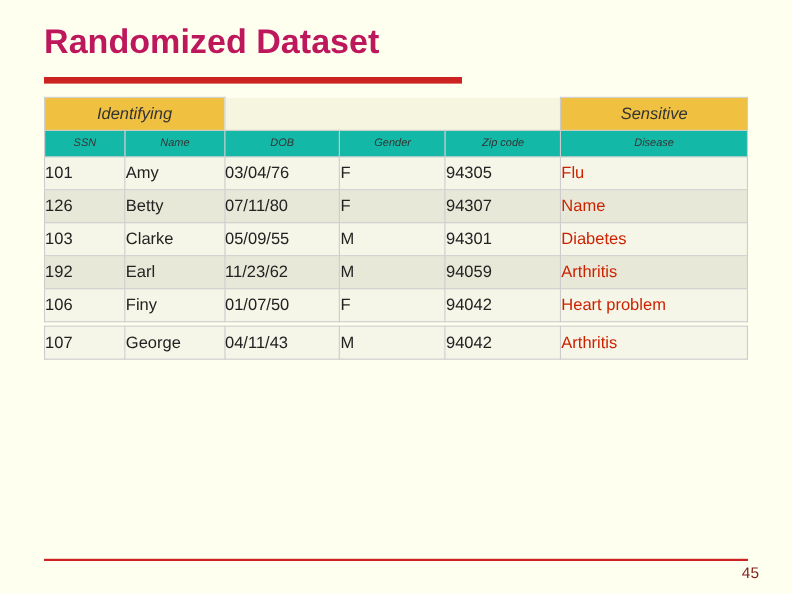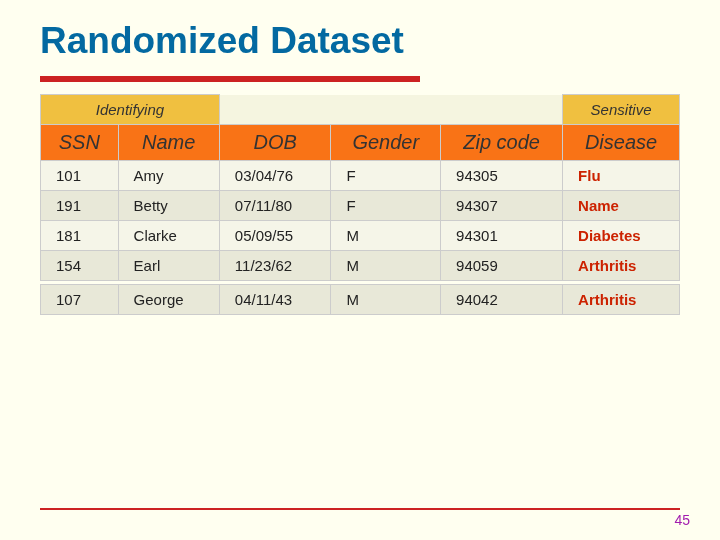--- a/index.html
+++ b/index.html
@@ -11,23 +11,23 @@
       font-family: Arial, sans-serif;
       position: relative;
       overflow: hidden;
     }
 
     .page-container {
       padding: 20px 40px;
     }
 
     .page-title {
-      font-size: 37px;
+      font-size: 31px;
       font-weight: bold;
-      color: #0369a1;
+      color: #be185d;
       margin-bottom: 14px;
     }
 
     .red-divider {
       height: 6px;
       background: #cc2222;
       width: 380px;
       margin-bottom: 12px;
     }
 
@@ -57,62 +57,62 @@
 
     .header-row-top .sensitive-cell {
       background: #f0c040;
       color: #333;
       text-align: center;
       border: 1px solid #ccc;
       margin-left: 32px;
     }
 
     .header-row-cols th {
-      background: #f97316;
+      background: #14b8a6;
       color: #333;
       padding: 6px 10px;
       font-style: italic;
       font-weight: normal;
       border: 1px solid #ccc;
-      font-size: 20px;
+      font-size: 10px;
     }
 
     .data-row td {
-      padding: 6px 15px;
+      padding: 6px 0;
       border: 1px solid #ccc;
       color: #222;
     }
 
     .data-row:nth-child(odd) td {
       background: #f5f5e8;
     }
 
     .data-row:nth-child(even) td {
       background: #e8e8d8;
     }
 
     .data-row .disease-cell {
       color: #cc2200;
-      font-weight: bold;
+      font-weight: normal;
     }
 
     .last-row td {
       background: #f5f5e8;
     }
 
     .last-row .disease-cell {
       color: #cc2200;
     }
 
     .page-number {
       position: absolute;
       bottom: 12px;
       right: 30px;
       font-size: 14px;
-      color: #a21caf;
+      color: #7f1d1d;
     }
 
     .bottom-divider {
       position: absolute;
       bottom: 30px;
       left: 40px;
       right: 40px;
       height: 2px;
       background: #cc2222;
     }
@@ -143,42 +143,50 @@
     <tbody id="table-body">
     <tr class="data-row">
           <td>101</td>
           <td>Amy</td>
           <td>03/04/76</td>
           <td>F</td>
           <td>94305</td>
           <td class="disease-cell">Flu</td>
         </tr>
         <tr class="data-row">
-          <td>191</td>
+          <td>126</td>
           <td>Betty</td>
           <td>07/11/80</td>
           <td>F</td>
           <td>94307</td>
           <td class="disease-cell">Name</td>
         </tr>
         <tr class="data-row">
-          <td>181</td>
+          <td>103</td>
           <td>Clarke</td>
           <td>05/09/55</td>
           <td>M</td>
           <td>94301</td>
           <td class="disease-cell">Diabetes</td>
         </tr>
         <tr class="data-row">
-          <td>154</td>
+          <td>192</td>
           <td>Earl</td>
           <td>11/23/62</td>
           <td>M</td>
           <td>94059</td>
           <td class="disease-cell">Arthritis</td>
+        </tr>
+        <tr class="data-row">
+          <td>106</td>
+          <td>Finy</td>
+          <td>01/07/50</td>
+          <td>F</td>
+          <td>94042</td>
+          <td class="disease-cell">Heart problem</td>
         </tr>
         <tr style="height: 4px;">
           <td colspan="6" style="padding: 0px; border: none; background: rgb(255, 255, 240);"></td>
         </tr>
         <tr class="data-row last-row">
           <td>107</td>
           <td>George</td>
           <td>04/11/43</td>
           <td>M</td>
           <td>94042</td>

